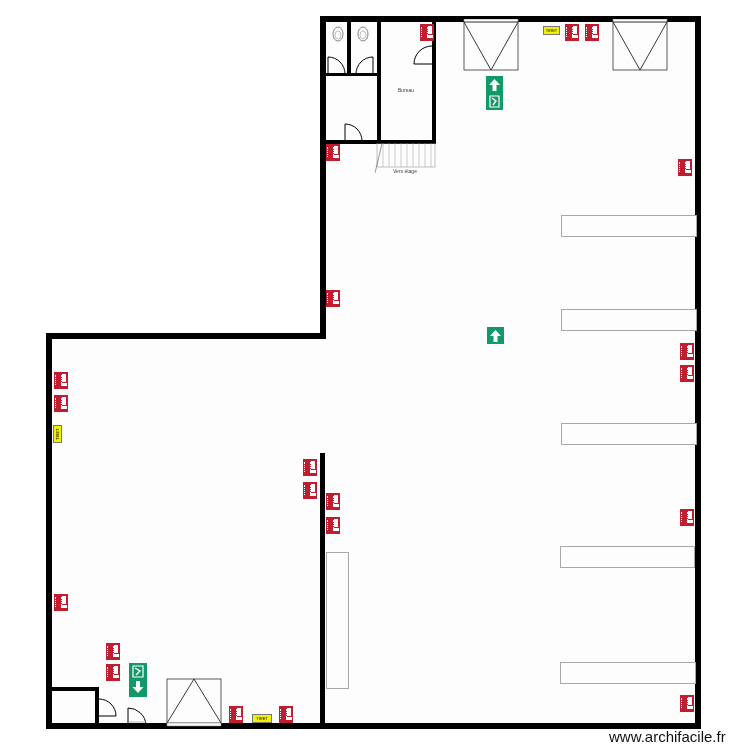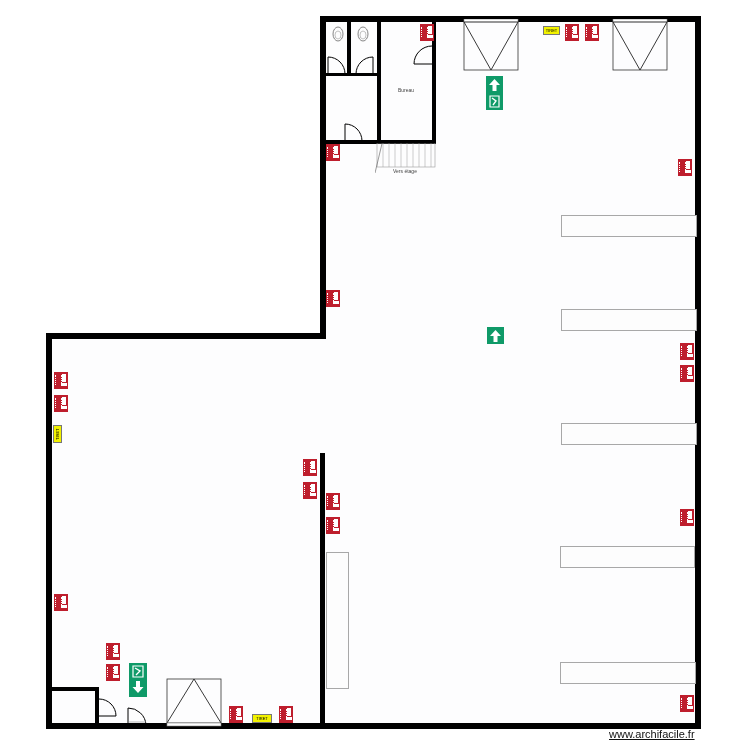--- a/index.html
+++ b/index.html
@@ -10,21 +10,21 @@
   .shelf{position:absolute;border:1px solid #a8a8a8;background:#fdfdfd;box-sizing:border-box;}
   .ext{position:absolute;width:14px;height:17px;background:#be1e2d;box-sizing:border-box;}
   .ext .w{position:absolute;left:1px;top:3px;width:5px;height:10px;border-left:1px dotted #fff;border-right:1px dotted #fff;}
   .ext .b{position:absolute;right:2px;top:2px;width:4px;height:8px;background:#fff;}
   .ext .t{position:absolute;right:1px;top:11px;width:6px;height:3px;background:#fff;}
   .exit{position:absolute;background:#0f9a68;box-sizing:border-box;}
   .exit svg{display:block;}
   .label-y{position:absolute;background:#f2f200;border:1px solid #777;font-size:4px;color:#000;text-align:center;line-height:8px;box-sizing:border-box;}
   .door{position:absolute;}
   .small{font-size:5px;color:#444;position:absolute;}
-  .watermark{position:absolute;font-size:11px;color:#111;text-decoration:underline;}
+  .watermark{position:absolute;font-size:15px;color:#111;}
 </style>
 </head>
 <body>
 
 <div class="fill" style="left:322px;top:20px;width:374px;height:705px;"></div>
 <div class="fill" style="left:50px;top:338px;width:274px;height:387px;"></div>
 
 <div class="wall" style="left:320px;top:16px;width:380px;height:6px;"></div>
 <div class="wall" style="left:695px;top:16px;width:6px;height:710px;"></div>
 <div class="wall" style="left:46px;top:723px;width:655px;height:6px;"></div>

